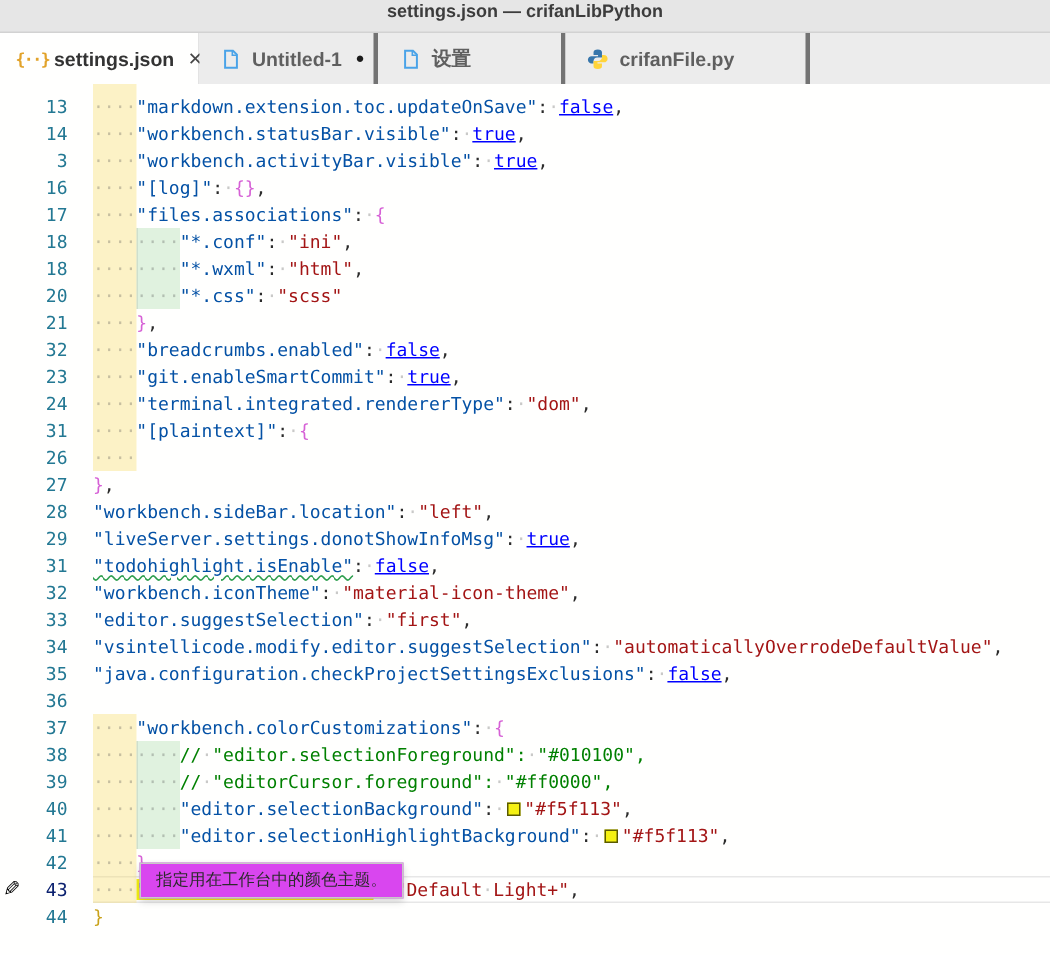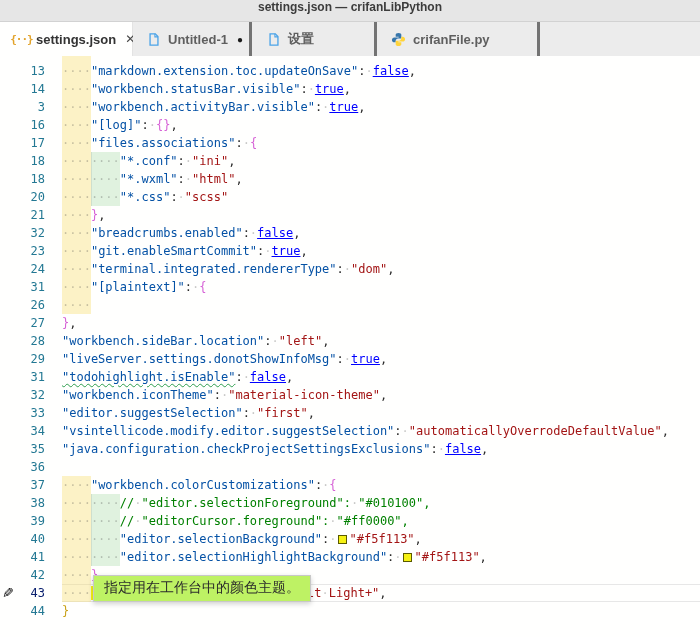--- a/index.html
+++ b/index.html
@@ -58,23 +58,23 @@
   .tok-warn { text-decoration:underline; text-decoration-style:wavy;
     text-decoration-color:#2e9e4e; text-decoration-thickness:1px;
     text-underline-offset:2px; }
   .swatch { display:inline-block; width:9px; height:9px; background:#f5f113;
     border:1px solid #5a5a00; margin:0 3px 0 1px; vertical-align:-1px; }
   .cursor { display:inline-block; width:0; border-left:1.6px solid #000;
     height:15px; vertical-align:-3px; margin-right:-1.6px; }
 
   
   .tooltip { position:absolute; left:93px; top:575px; z-index:20;
-    background:#bef264; border:1px solid #c8c8c8;
+    background:#d946ef; border:1px solid #c8c8c8;
     box-shadow:0 2px 5px rgba(0,0,0,0.18);
-    padding:3px 10px 4px 10px; font-size:14px; color:#2b2b2b;
+    padding:3px 10px 4px 10px; font-size:11px; color:#2b2b2b;
     font-family:"Liberation Sans", sans-serif; white-space:nowrap; }
 </style>
 </head>
 <body>
 
 <div class="app">
 
   <div class="titlebar">
     <span>settings.json — crifanLibPython</span>
   </div>

